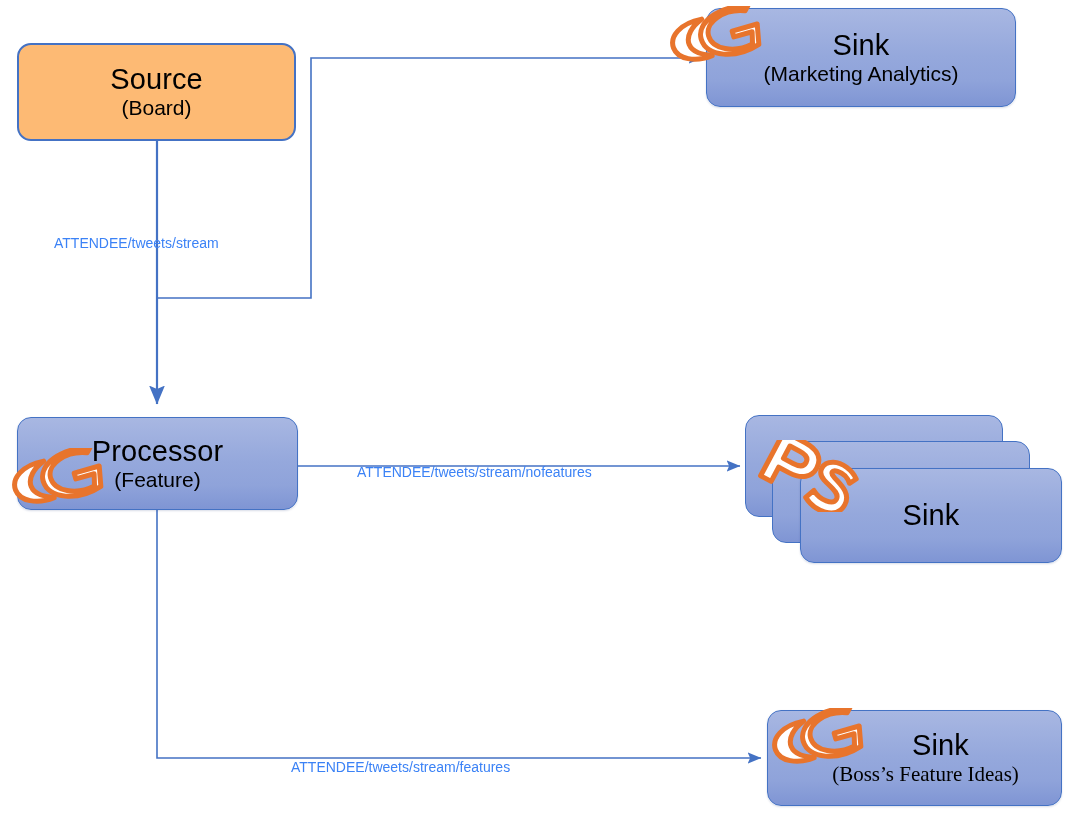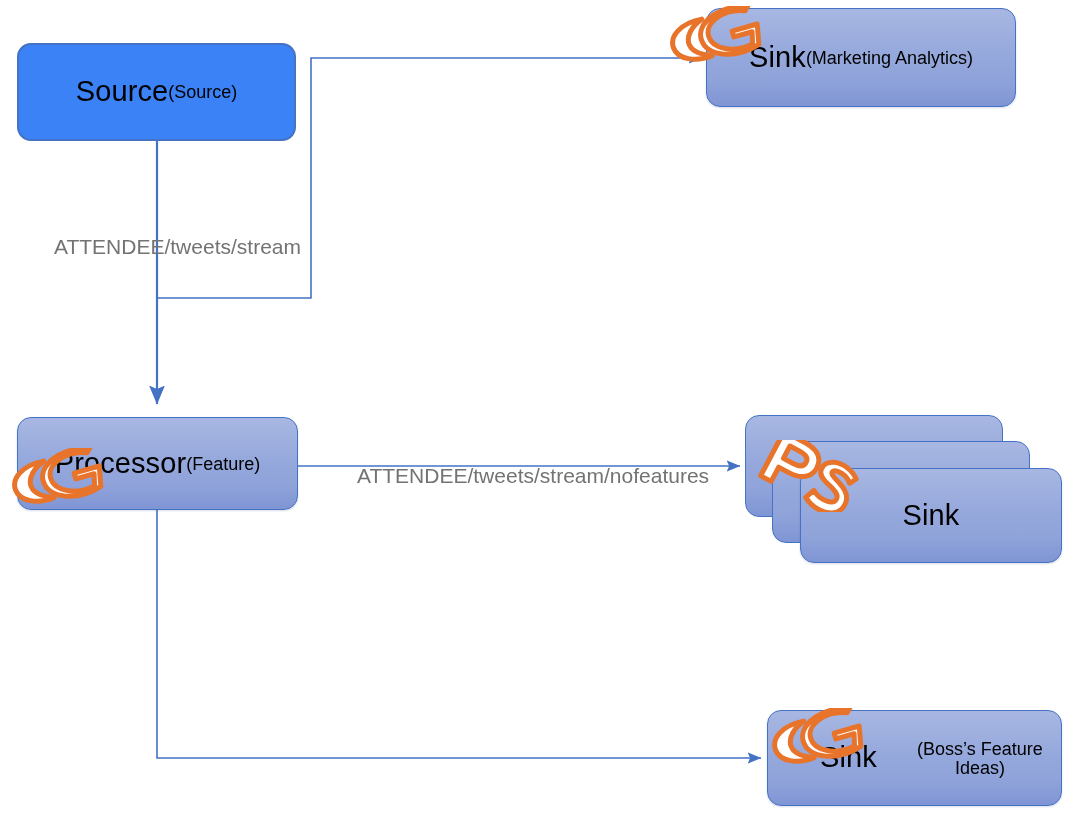--- a/index.html
+++ b/index.html
@@ -25,60 +25,60 @@
     height: 818px;
     pointer-events: none;
   }
 
   
   .node {
     position: absolute;
     box-sizing: border-box;
     border-radius: 14px;
     display: flex;
-    flex-direction: row;
+    flex-direction: column;
     align-items: center;
     justify-content: center;
     text-align: center;
     line-height: 1.08;
   }
   .node.source {
-    background: #3b82f6;
+    background: #fdba74;
     border: 2.5px solid #4472C4;
   }
   .node.filled {
     border: 1px solid #4472C4;
     background: linear-gradient(180deg, #A8B7E2 0%, #95A8DC 48%, #8FA3DA 74%, #7F95D4 100%);
     box-shadow: 0 1px 2px rgba(40,60,120,0.18);
   }
   .node-title {
     font-size: 29px;
     color: #000000;
     letter-spacing: 0.1px;
   }
   .node-sub {
-    font-size: 18px;
+    font-size: 21px;
     color: #000000;
     margin-top: 2px;
   }
 
   
   .stack-plate {
     position: absolute;
     box-sizing: border-box;
     border-radius: 14px;
     border: 1px solid #4472C4;
     background: linear-gradient(180deg, #A8B7E2 0%, #95A8DC 48%, #8FA3DA 74%, #7F95D4 100%);
   }
 
   
   .edge-label {
     position: absolute;
-    font-size: 21px;
-    color: #737373;
+    font-size: 14px;
+    color: #3b82f6;
     white-space: nowrap;
   }
 
   
   .logo {
     position: absolute;
     pointer-events: none;
   }
 </style>
 </head>
@@ -107,24 +107,25 @@
 
     <g>
       <path d="M157,510 L157,758 L761,758" fill="none" stroke="#4472C4" stroke-width="1.6" marker-end="url(#arrowhead)"></path>
     </g>
   </svg>
 
   <div class="edge-label" style="left:54px; top:235px;">ATTENDEE/tweets/stream</div>
 
   <div class="edge-label" style="left:357px; top:464px;">ATTENDEE/tweets/stream/nofeatures</div>
 
+  <div class="edge-label" style="left:291px; top:759px;">ATTENDEE/tweets/stream/features</div>
 
   <div class="node source" style="left:17px; top:43px; width:279px; height:98px;">
     <div class="node-title">Source</div>
-    <div class="node-sub">(Source)</div>
+    <div class="node-sub">(Board)</div>
   </div>
 
   <div class="node filled" style="left:706px; top:8px; width:310px; height:99px;">
     <div class="node-title">Sink</div>
     <div class="node-sub">(Marketing Analytics)</div>
   </div>
 
   <svg class="logo" style="left:668px; top:6px;" width="96" height="68" viewBox="0 0 96 68">
     <g transform="rotate(-16 48 34)">
 
@@ -170,21 +171,21 @@
       <path d="M96,16 C88,10 76,8 68,12 C58,17 58,28 68,32
                C76,35 88,36 88,43 C88,50 74,52 64,46
                L60,56 C74,64 98,62 98,44
                C98,31 84,28 76,25 C70,23 70,19 76,18
                C82,17 88,19 92,23 Z" fill="#FFFFFF" stroke="#E8742C" stroke-width="5" stroke-linejoin="round"></path>
     </g>
   </svg>
 
   <div class="node filled" style="left:767px; top:710px; width:295px; height:96px;">
     <div class="node-title" style="margin-left:52px;">Sink</div>
-    <div class="node-sub" style="margin-left:22px;">(Boss’s Feature Ideas)</div>
+    <div class="node-sub" style="margin-left:22px;font-family:Liberation Serif, serif;">(Boss’s Feature Ideas)</div>
   </div>
 
   <svg class="logo" style="left:770px; top:708px;" width="96" height="68" viewBox="0 0 96 68">
     <g transform="rotate(-16 48 34)">
       <path d="M40,10 C18,8 4,18 5,30 C6,42 22,50 40,48
                C31,44 22,40 21,31 C20,22 29,14 40,10 Z" fill="#FFFFFF" stroke="#E8742C" stroke-width="5" stroke-linejoin="round"></path>
       <path d="M84,14 C64,6 42,14 42,28 C42,42 62,52 82,48
                L85,36 L66,36 L66,30 L92,30 L88,50
                C62,58 34,48 34,29 C34,12 60,2 88,10 Z" fill="#FFFFFF" stroke="#E8742C" stroke-width="5" stroke-linejoin="round"></path>
     </g>

